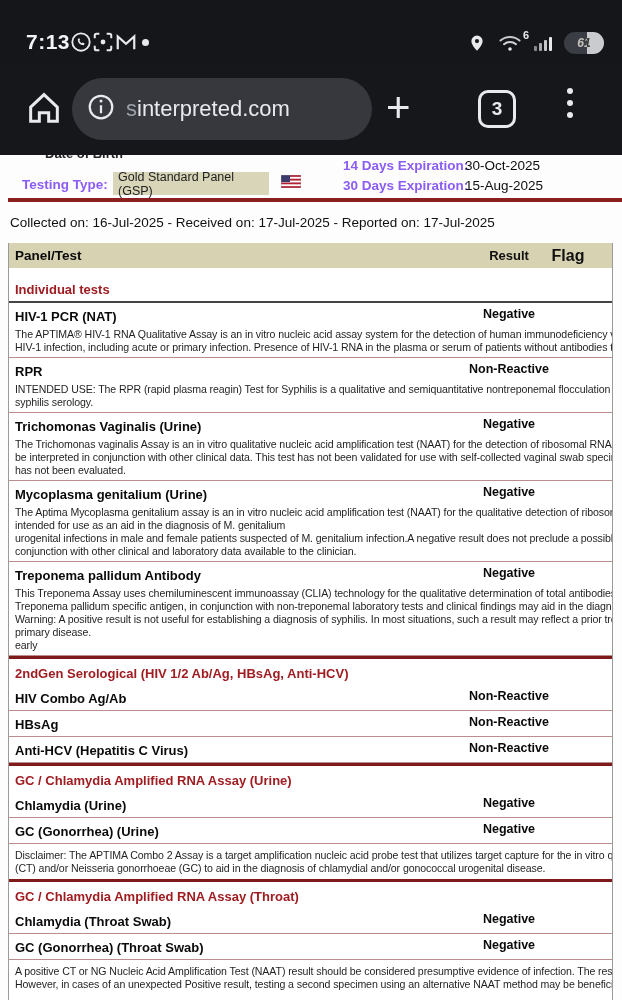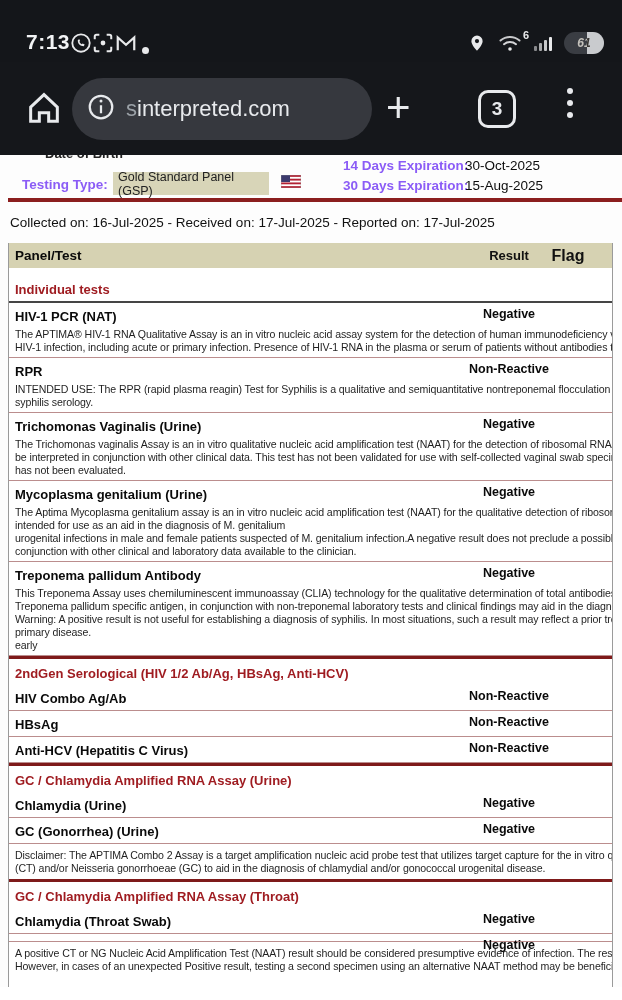--- a/index.html
+++ b/index.html
@@ -2,21 +2,21 @@
 <html><head>
 <meta charset="utf-8">
 <style>
   * { box-sizing: border-box; margin: 0; padding: 0; }
   html,body { width:622px; height:1000px; overflow:hidden; }
   body { font-family:"Liberation Sans","DejaVu Sans",sans-serif; background:#fff; }
   .screen { position:relative; width:622px; height:1000px; background:#fff; }
 
   
   .status-bar { height:62px; background:#14161a; display:flex; align-items:flex-end; padding:0 18px 8px 26px; }
-  .sb-left { display:flex; align-items:flex-end; }
+  .sb-left { display:flex; align-items:center; }
   .sb-time { color:#f2f3f5; font-size:21px; font-weight:bold; letter-spacing:.5px; }
   .sb-icon { display:inline-flex; align-items:center; justify-content:center; }
   .sb-dot { width:7px; height:7px; border-radius:50%; background:#e8e9eb; margin-left:4px; }
   .sb-right { margin-left:auto; display:flex; align-items:center; gap:12px; }
   .wifi-wrap { position:relative; }
   .wifi-six { position:absolute; top:-4px; right:-7px; color:#e8e9eb; font-size:11px; font-weight:bold; }
   .sig-bars { display:flex; align-items:flex-end; gap:2px; height:16px; }
   .sig-bars span { width:3px; background:#e8e9eb; border-radius:1px; }
   .sig-b1{height:5px;opacity:.55}.sig-b2{height:8px;opacity:.7}.sig-b3{height:11px;opacity:.85}.sig-b4{height:14px;opacity:1}
   .battery { position:relative; width:40px; height:22px; border-radius:11px; background:#3a3d43; overflow:hidden; }
@@ -282,20 +282,21 @@
     <span class="section-title">GC / Chlamydia Amplified RNA Assay (Throat)</span>
   </div>
         <div class="test-block">
           <div class="test-row">
     <span class="test-name">Chlamydia (Throat Swab)</span>
     <span class="test-result">Negative</span>
   </div>
         </div>
         <div class="test-block">
           <div class="test-row">
+    <span class="test-name">GC (Gonorrhea) (Throat Swab)</span>
     <span class="test-result">Negative</span>
   </div>
         </div>
         <div class="footnote">
           <div class="footnote-line">A positive CT or NG Nucleic Acid Amplification Test (NAAT) result should be considered presumptive evidence of infection. The result should be evalu</div>
           <div class="footnote-line">However, in cases of an unexpected Positive result, testing a second specimen using an alternative NAAT method may be beneficial.</div>
         </div>
         <div class="footnote-gap"></div>
       </div>
   </div>

